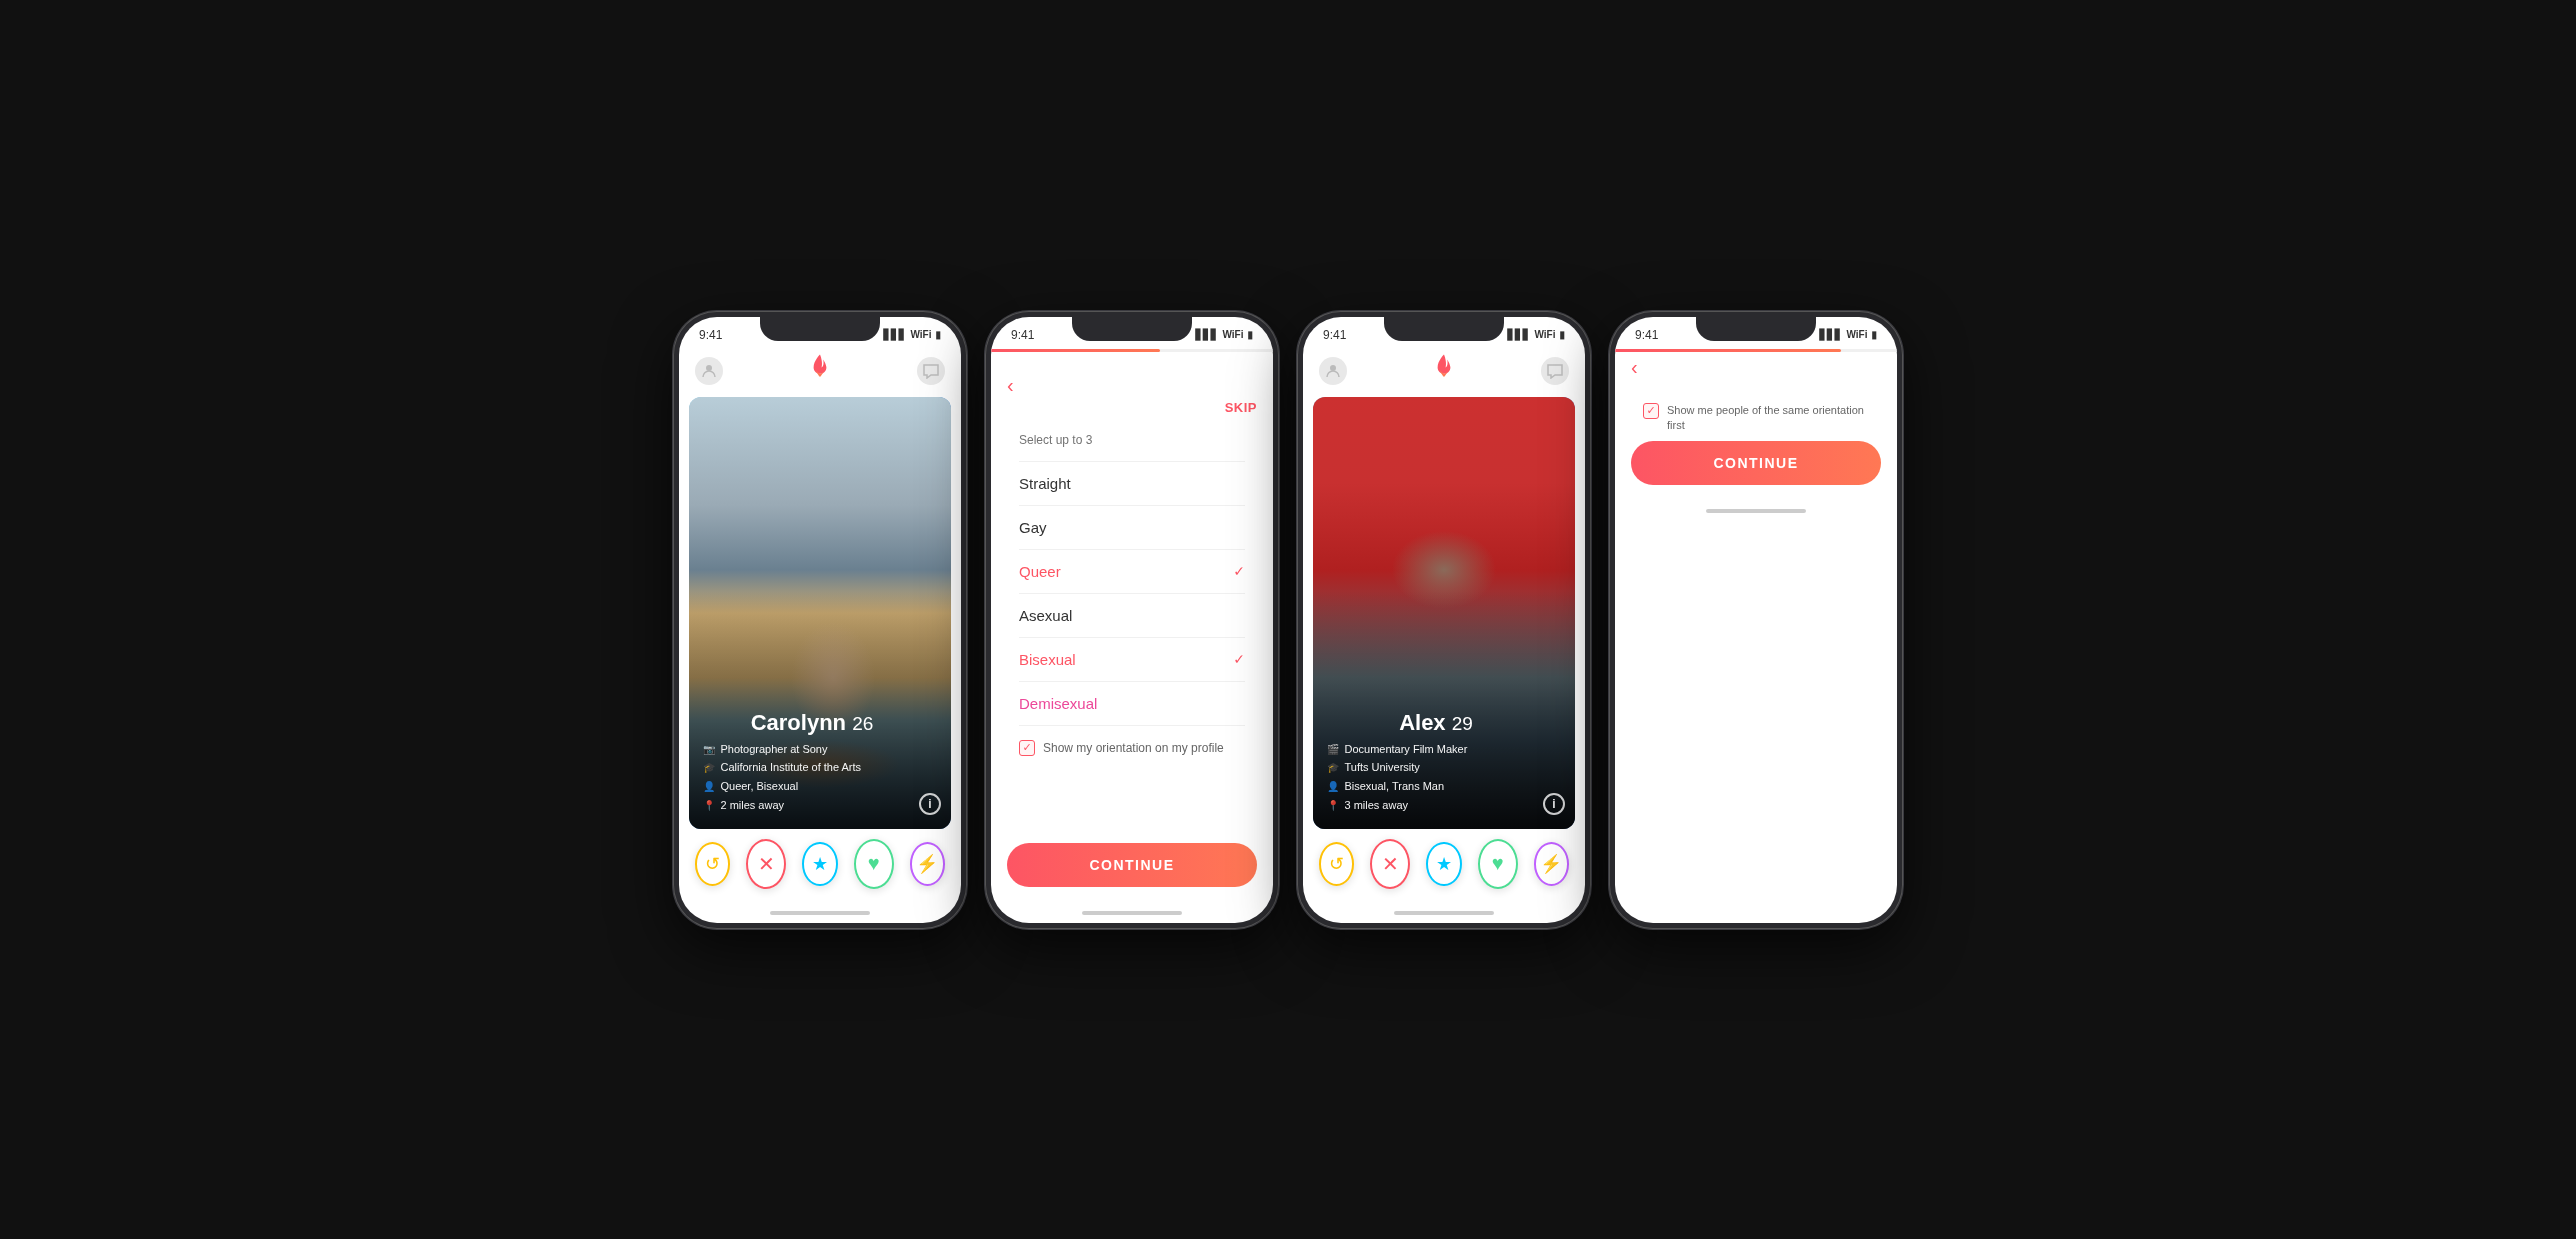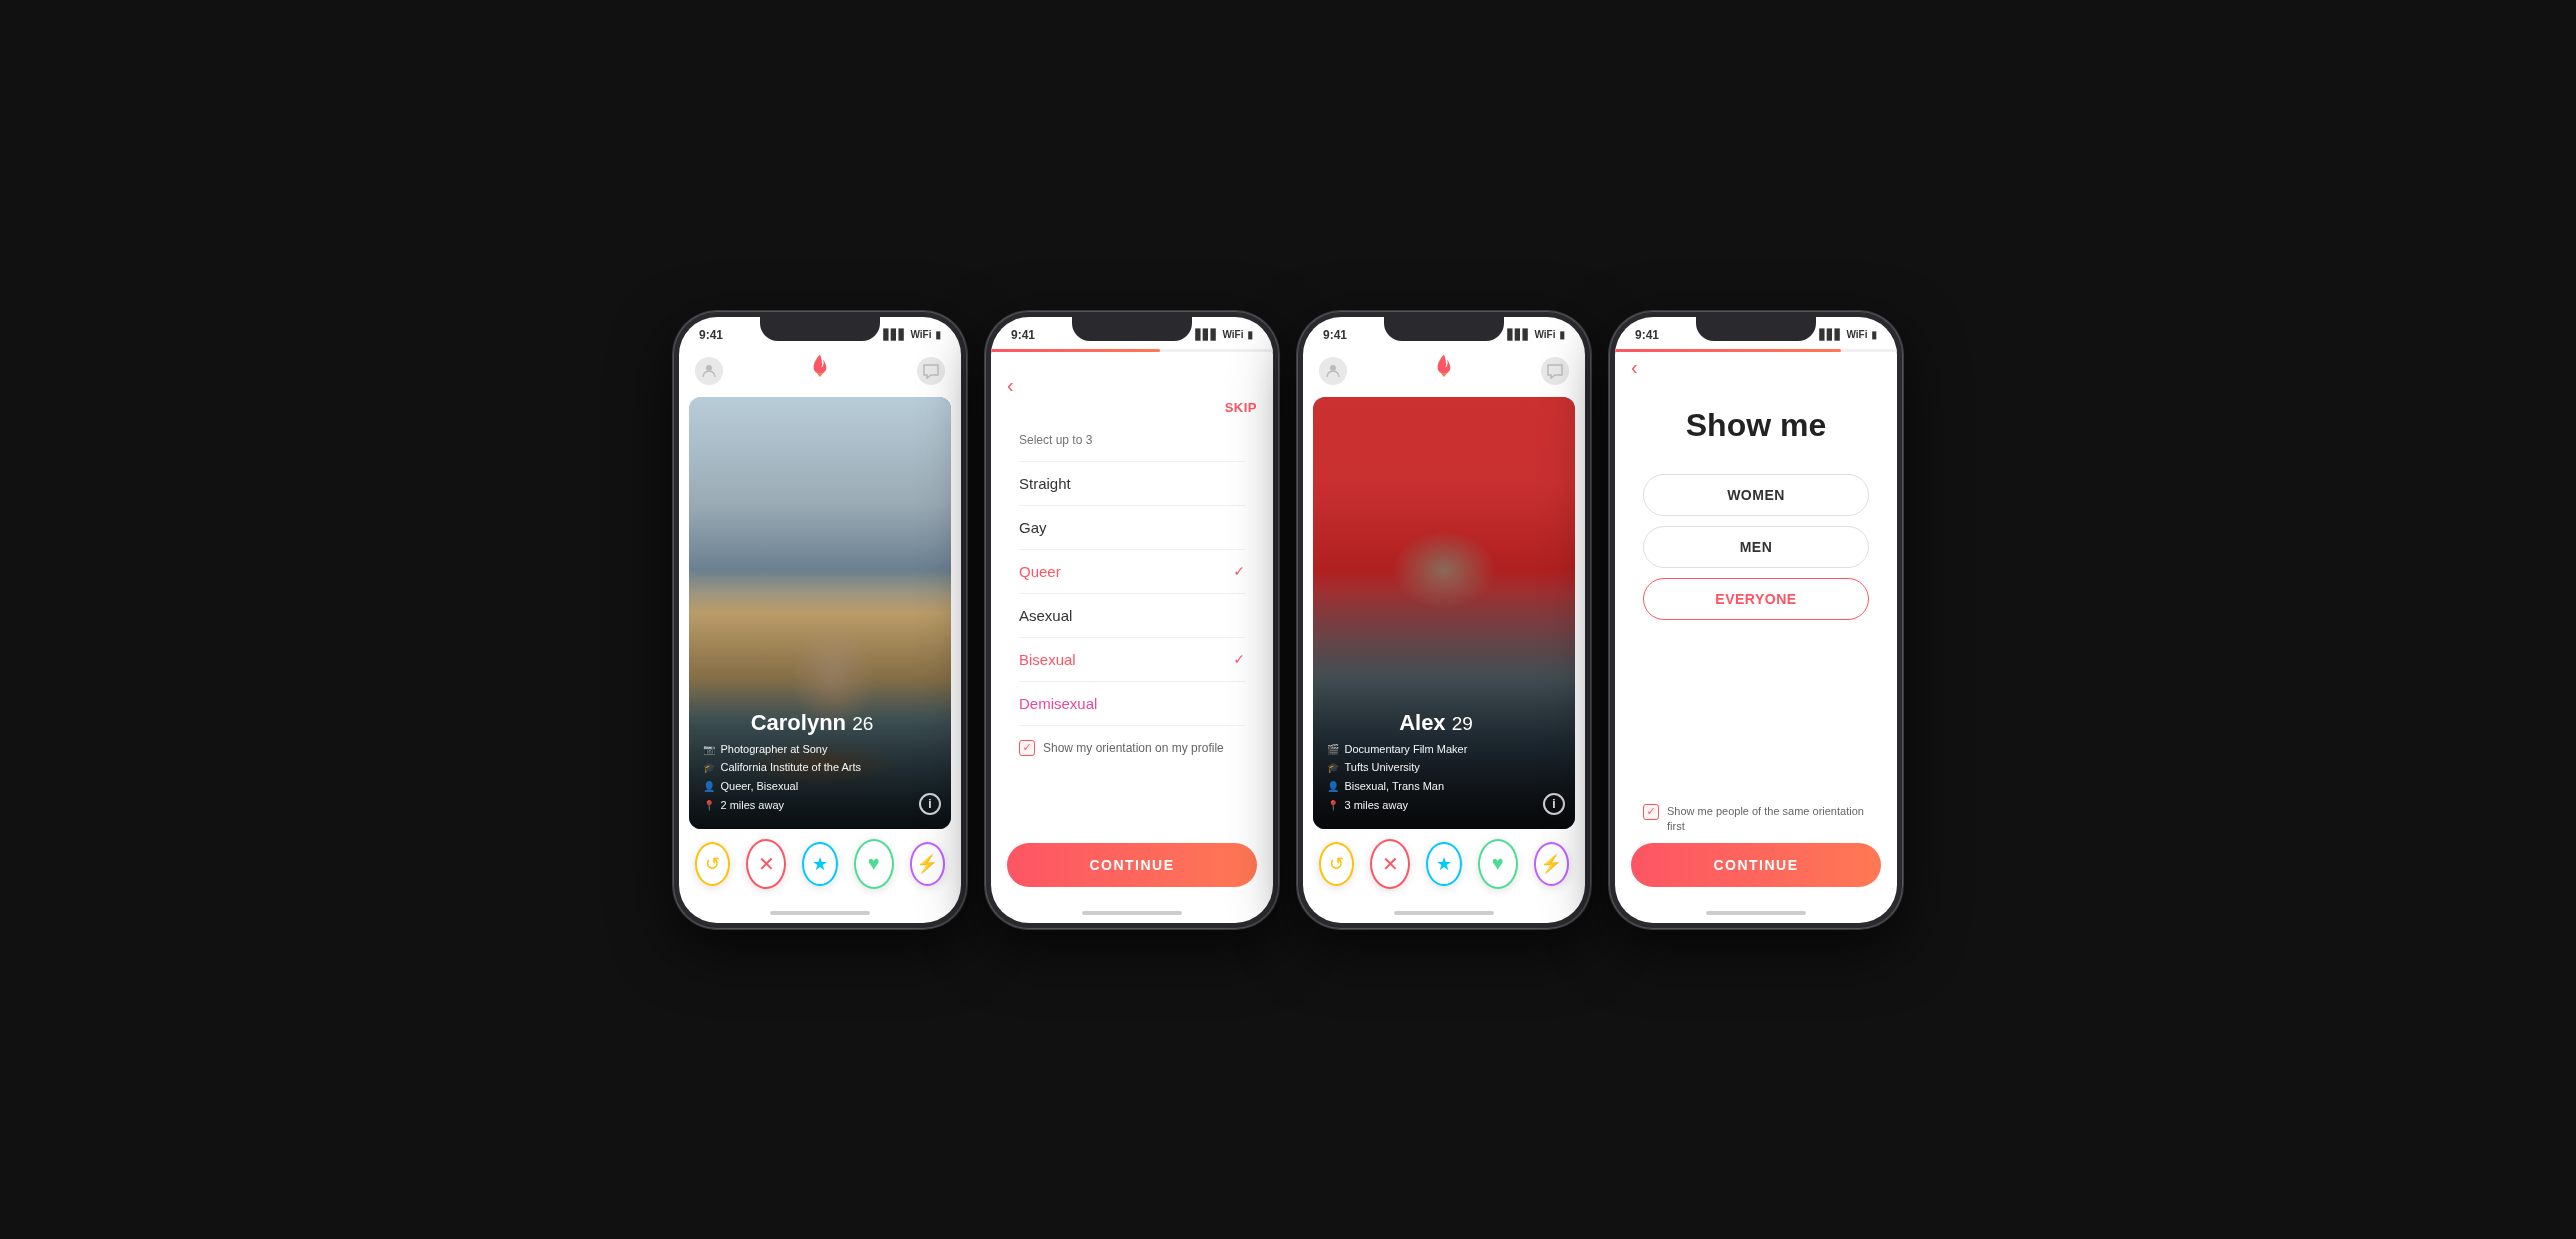--- a/index.html
+++ b/index.html
@@ -53,21 +53,21 @@
       display: flex;
       justify-content: space-between;
       align-items: center;
       padding: 8px 20px 4px;
       font-size: 11px;
       font-weight: 600;
       color: #333;
       height: 32px;
       flex-shrink: 0;
     }
-    .status-time { font-size: 12px; font-weight: 700; }
+    .status-time { font-size: 12px; font-weight: 400; }
     .status-icons { display: flex; align-items: center; gap: 4px; font-size: 10px; }
     
     .progress-bar {
       height: 3px;
       background: #f0f0f0;
       position: relative;
     }
     .progress-bar-fill {
       height: 100%;
       background: linear-gradient(to right, #fd5564, #ff7854);
@@ -565,28 +565,20 @@
           <span>WiFi</span>
           <span>▮</span>
         </div>
       </div>
       <div class="progress-bar">
         <div class="progress-bar-fill" style="width: 80%"></div>
       </div>
       <div class="phone4-header">
         <span class="back-btn">‹</span>
       </div>
-      <div class="showme-content">
-        <div class="showme-title">Show me</div>
-        <div class="showme-options">
-          <div class="showme-option">WOMEN</div>
-          <div class="showme-option">MEN</div>
-          <div class="showme-option active">EVERYONE</div>
-        </div>
-      </div>
       <div class="show-same-row">
         <div class="checkbox-sq">✓</div>
         <span>Show me people of the same orientation first</span>
       </div>
       <div class="continue-btn">CONTINUE</div>
       <div class="home-indicator">
         <div class="home-bar"></div>
       </div>
     </div>
   </div>

